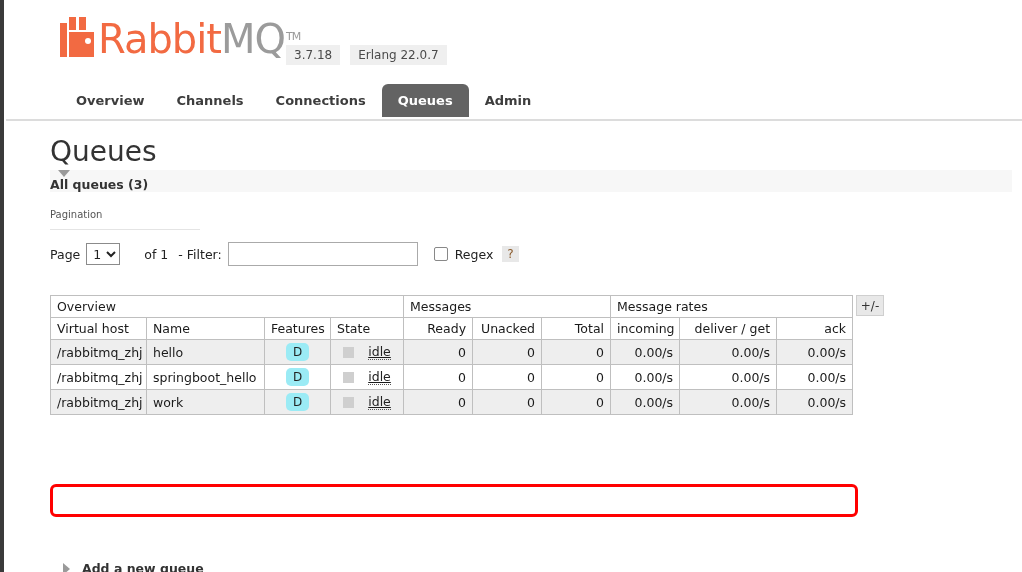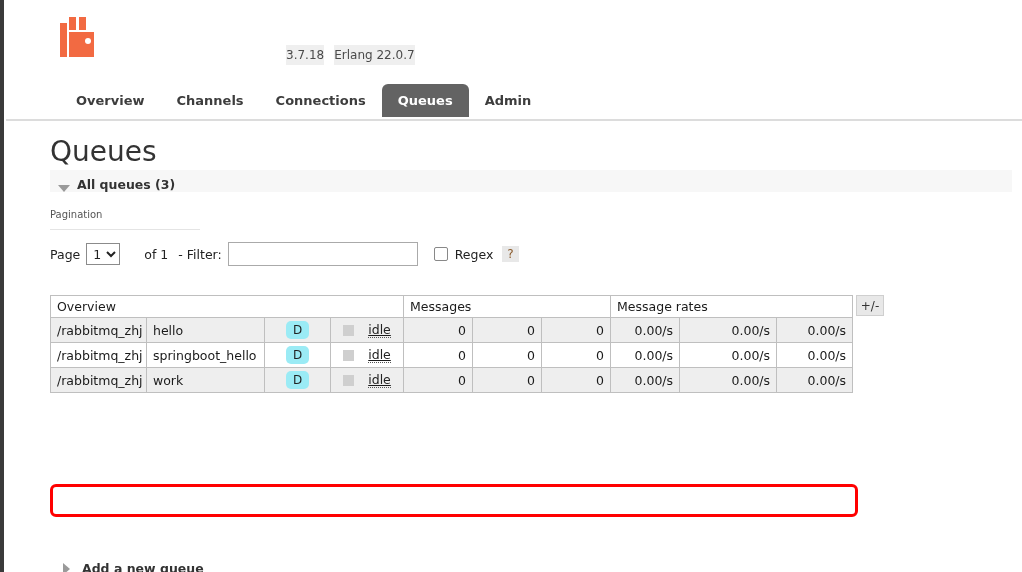--- a/index.html
+++ b/index.html
@@ -109,21 +109,21 @@
   .ver-badges {
     position: absolute;
     left: 280px;
     top: 45px;
     display: flex;
     gap: 10px;
   }
   .ver-badge {
     background: #efefef;
     border-radius: 0;
-    padding: 3px 0;
+    padding: 3px 8px;
     font-size: 12px;
     color: #4a4a4a;
   }
 
   
   .navbar {
     position: absolute;
     left: 0; top: 84px;
     width: 1016px;
     height: 35px;
@@ -170,21 +170,22 @@
     letter-spacing: 0px;
   }
   .section-band {
     position: absolute;
     left: 44px;
     top: 49px;
     width: 962px;
     height: 22px;
     background: #f7f7f7;
     display: flex;
-    align-items: flex-end;
+    align-items: flex-start;
+    flex-direction: column;
   }
   .tri-down {
     width: 0; height: 0;
     border-left: 6px solid transparent;
     border-right: 6px solid transparent;
     border-top: 7px solid #9a9a9a;
     margin-left: 8px;
     margin-right: 7px;
   }
   .section-band-label {
@@ -406,20 +407,21 @@
 
   <div class="header">
     <div class="logo-wrap">
       <div class="logo-mark">
         <div class="lm-bar"></div>
         <div class="lm-ear1"></div>
         <div class="lm-ear2"></div>
         <div class="lm-body"></div>
         <div class="lm-dot"></div>
       </div>
+      <div class="logo-text"><span class="logo-rabbit">Rabbit</span><span class="logo-mq">MQ</span><span class="logo-tm">TM</span></div>
     </div>
     <div class="ver-badges">
       <div class="ver-badge">3.7.18</div>
       <div class="ver-badge">Erlang 22.0.7</div>
     </div>
   </div>
 
   <div class="navbar">
     <div class="nav-inner" id="nav-inner">
         <div class="nav-tab">
@@ -479,20 +481,32 @@
           <col style="width:69px">
           <col style="width:97px">
           <col style="width:76px">
         </colgroup>
         <thead>
           <tr class="grp-row" id="group-header-row">
               <th colspan="4">Overview</th>
               <th colspan="3">Messages</th>
               <th colspan="3">Message rates</th>
             </tr>
+          <tr class="col-row" id="column-header-row">
+              <th>Virtual host</th>
+              <th>Name</th>
+              <th class="ctr nosort">Features</th>
+              <th>State</th>
+              <th class="num">Ready</th>
+              <th class="num">Unacked</th>
+              <th class="num">Total</th>
+              <th class="num">incoming</th>
+              <th class="num">deliver / get</th>
+              <th class="num">ack</th>
+            </tr>
         </thead>
         <tbody id="table-body">
             <tr class="alt">
               <td class="vhost">/rabbitmq_zhj</td>
               <td class="qname">hello</td>
               <td class="ctr"><span class="dbadge">D</span></td>
               <td>
                 <span class="state-cell">
                   <span class="state-sq"></span>
                   <span class="state-txt">idle</span>

